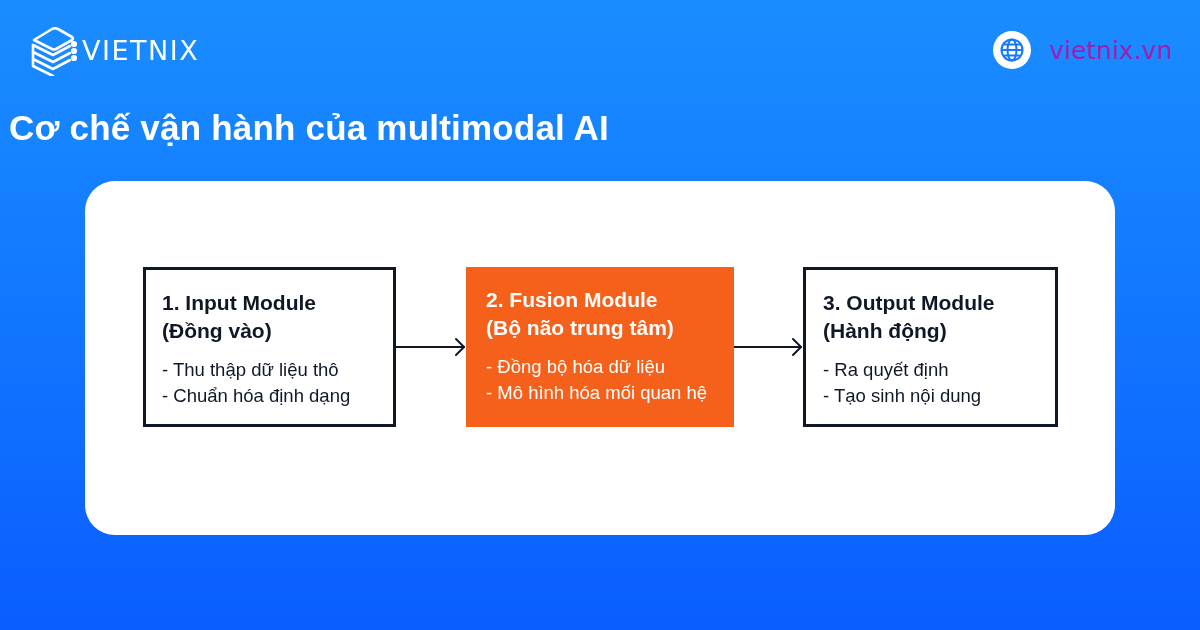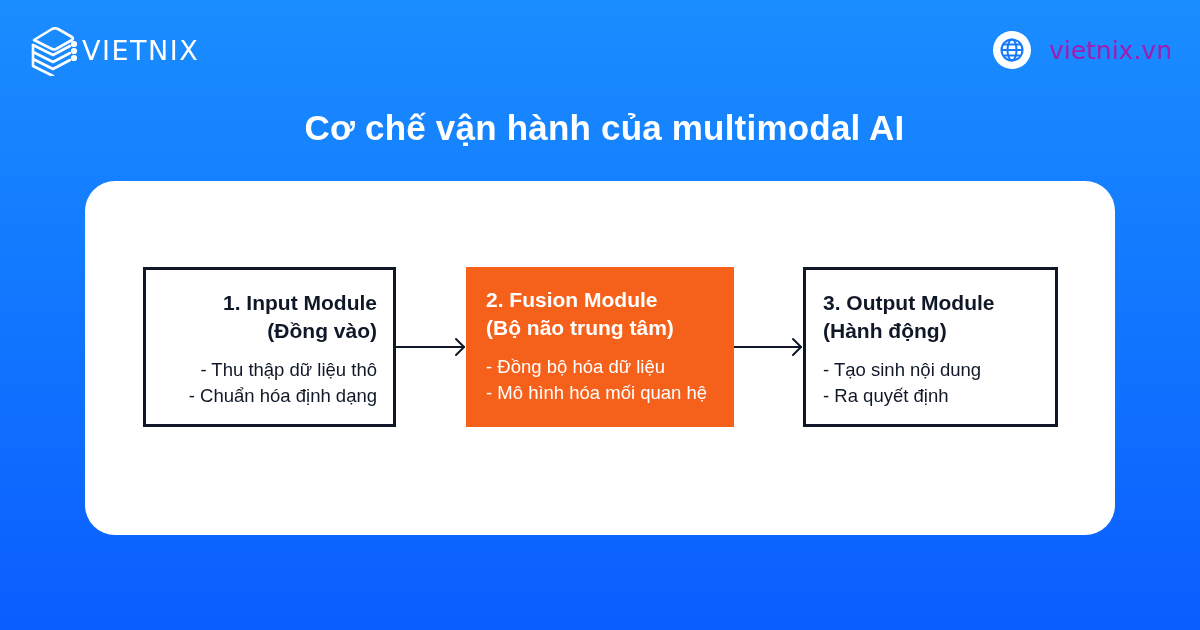--- a/index.html
+++ b/index.html
@@ -24,41 +24,41 @@
     }
     .site-icon {
       width: 38px; height: 38px; border-radius: 50%; background: #fff;
       display: flex; align-items: center; justify-content: center;
     }
     .site-url {
       color: #a21caf; font-family: "DejaVu Sans", sans-serif; font-size: 25px;
       font-weight: normal;
     }
     .title {
-      position: absolute; left: 9px; right: 0; top: 108px; text-align: center;
+      position: absolute; left: 9px; right: 0; top: 108px; text-align: left;
       color: #fff; font-family: "Liberation Sans", sans-serif; font-weight: bold;
       font-size: 35px; letter-spacing: 0.2px;
     }
     .card {
       position: absolute; left: 85px; top: 181px; width: 1030px; height: 354px;
       background: #fff; border-radius: 30px;
     }
     .box {
       position: absolute; top: 86px; height: 160px;
       padding: 19px 16px 0 16px;
       font-family: "Liberation Sans", sans-serif;
     }
     .box.outline { border: 3px solid #101828; background: #fff; color: #101828; }
     .box.filled { background: #f5601b; color: #fff; }
     .box-title {
       font-weight: bold; font-size: 21px; line-height: 28px;
     }
     .box-items { margin-top: 12px; }
     .box-item { font-size: 18.5px; line-height: 26px; }
-    .box-1 { left: 58px; width: 253px; text-align: right; }
+    .box-1 { left: 58px; width: 253px; }
     .box-2 { left: 381px; width: 268px; padding-left: 20px; }
     .box-3 { left: 718px; width: 255px; padding-left: 17px; }
     .arrow { position: absolute; top: 156px; height: 20px; }
     .arrow-1 { left: 311px; width: 70px; }
     .arrow-2 { left: 649px; width: 69px; }
   </style>
 </head>
 <body>
 
 <div class="brand">
@@ -123,18 +123,18 @@
     <line x1="0" y1="10" x2="67" y2="10"></line>
     <polyline points="59,2 67,10 59,18"></polyline>
   </svg>
 
   <div class="box outline box-3">
     <div class="box-title">
       <div>3. Output Module</div>
       <div>(Hành động)</div>
     </div>
     <div class="box-items">
+      <div class="box-item">- Ra quyết định</div>
       <div class="box-item">- Tạo sinh nội dung</div>
-      <div class="box-item">- Ra quyết định</div>
     </div>
   </div>
 
 </div>
 
 </body></html>

